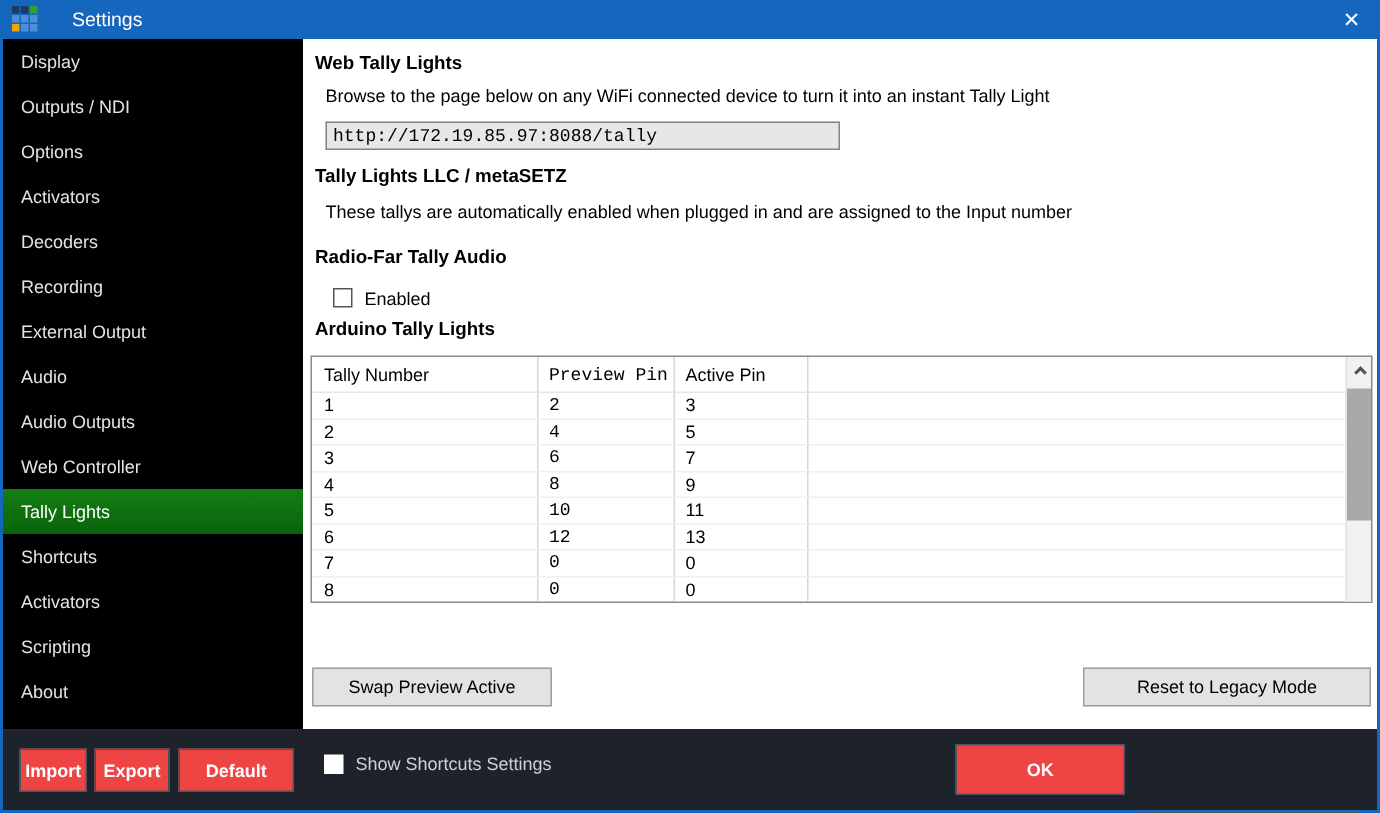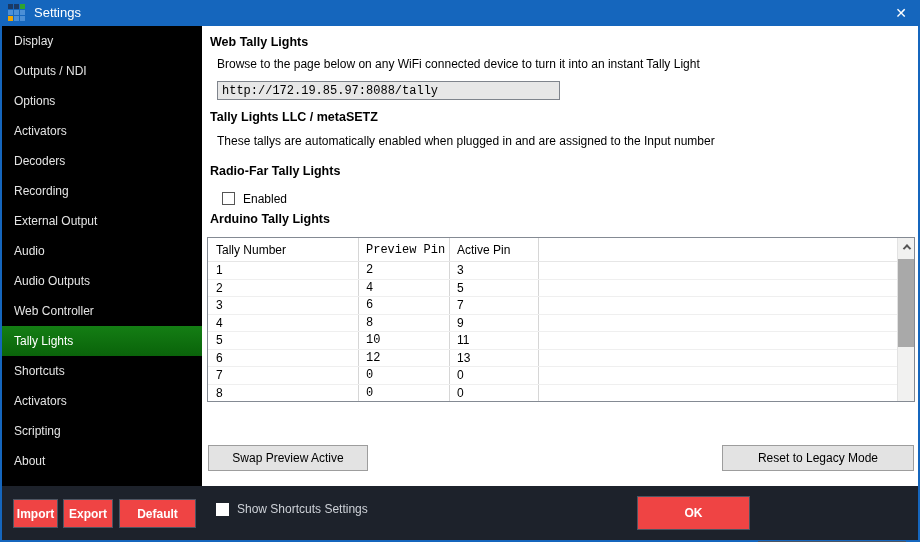--- a/index.html
+++ b/index.html
@@ -2,21 +2,21 @@
 <html><head>
 <meta charset="utf-8">
 <style>
   * { margin:0; padding:0; box-sizing:border-box; }
   html,body { width:920px; height:542px; background:#fff; font-family:"Liberation Sans", sans-serif; overflow:hidden; }
   .window { position:relative; width:920px; height:542px; background:#1d222b; border:2px solid #1566bd; }
 
   
   .titlebar { position:absolute; left:-2px; top:-2px; width:920px; height:26px; background:#1566bd; }
   .logo { position:absolute; left:8px; top:4px; display:grid; grid-template-columns:repeat(3,5px); grid-template-rows:repeat(3,5px); gap:1px; }
-  .title { position:absolute; left:34px; top:0; height:40px; line-height:26px; color:#fff; font-size:13px; }
+  .title { position:absolute; left:48px; top:0; height:40px; line-height:26px; color:#fff; font-size:13px; }
   .close-btn { position:absolute; right:4px; top:0; width:30px; height:26px; color:#fff; font-size:14px; text-align:center; line-height:26px; cursor:default; }
 
   
   .sidebar { position:absolute; left:0; top:24px; width:200px; height:460px; background:#000; }
   .side-item { height:30px; line-height:30px; padding-left:12px; color:#e4e4e4; font-size:12px; cursor:default; }
   .side-item.selected { background:linear-gradient(#147e14,#0a630a); color:#fff; }
 
   
   .content { position:absolute; left:200px; top:24px; width:716px; height:460px; background:#fff; color:#000; }
   .h { position:absolute; font-size:12.5px; font-weight:bold; }
@@ -94,21 +94,21 @@
   </div>
 
   <div class="content">
     <div class="h" style="left:8px; top:9px;">Web Tally Lights</div>
     <div class="desc" style="left:15px; top:31px;">Browse to the page below on any WiFi connected device to turn it into an instant Tally Light</div>
     <input class="url-input" type="text" value="http://172.19.85.97:8088/tally" style="">
 
     <div class="h" style="left:8px; top:84px;">Tally Lights LLC / metaSETZ</div>
     <div class="desc" style="left:15px; top:108px;">These tallys are automatically enabled when plugged in and are assigned to the Input number</div>
 
-    <div class="h" style="left:8px; top:138px;">Radio-Far Tally Lights</div>
+    <div class="h" style="left:8px; top:138px;">Radio-Far Tally Audio</div>
     <div class="cb" style="left:20px; top:166px;"></div>
     <div class="cb-label" style="left:41px; top:166px;">Enabled</div>
 
     <div class="h" style="left:8px; top:186px;">Arduino Tally Lights</div>
 
     <div class="ttable">
       <div class="vline" style="left:150px;"></div>
       <div class="vline" style="left:241px;"></div>
       <div class="vline" style="left:330px;"></div>
       <div class="thead">

